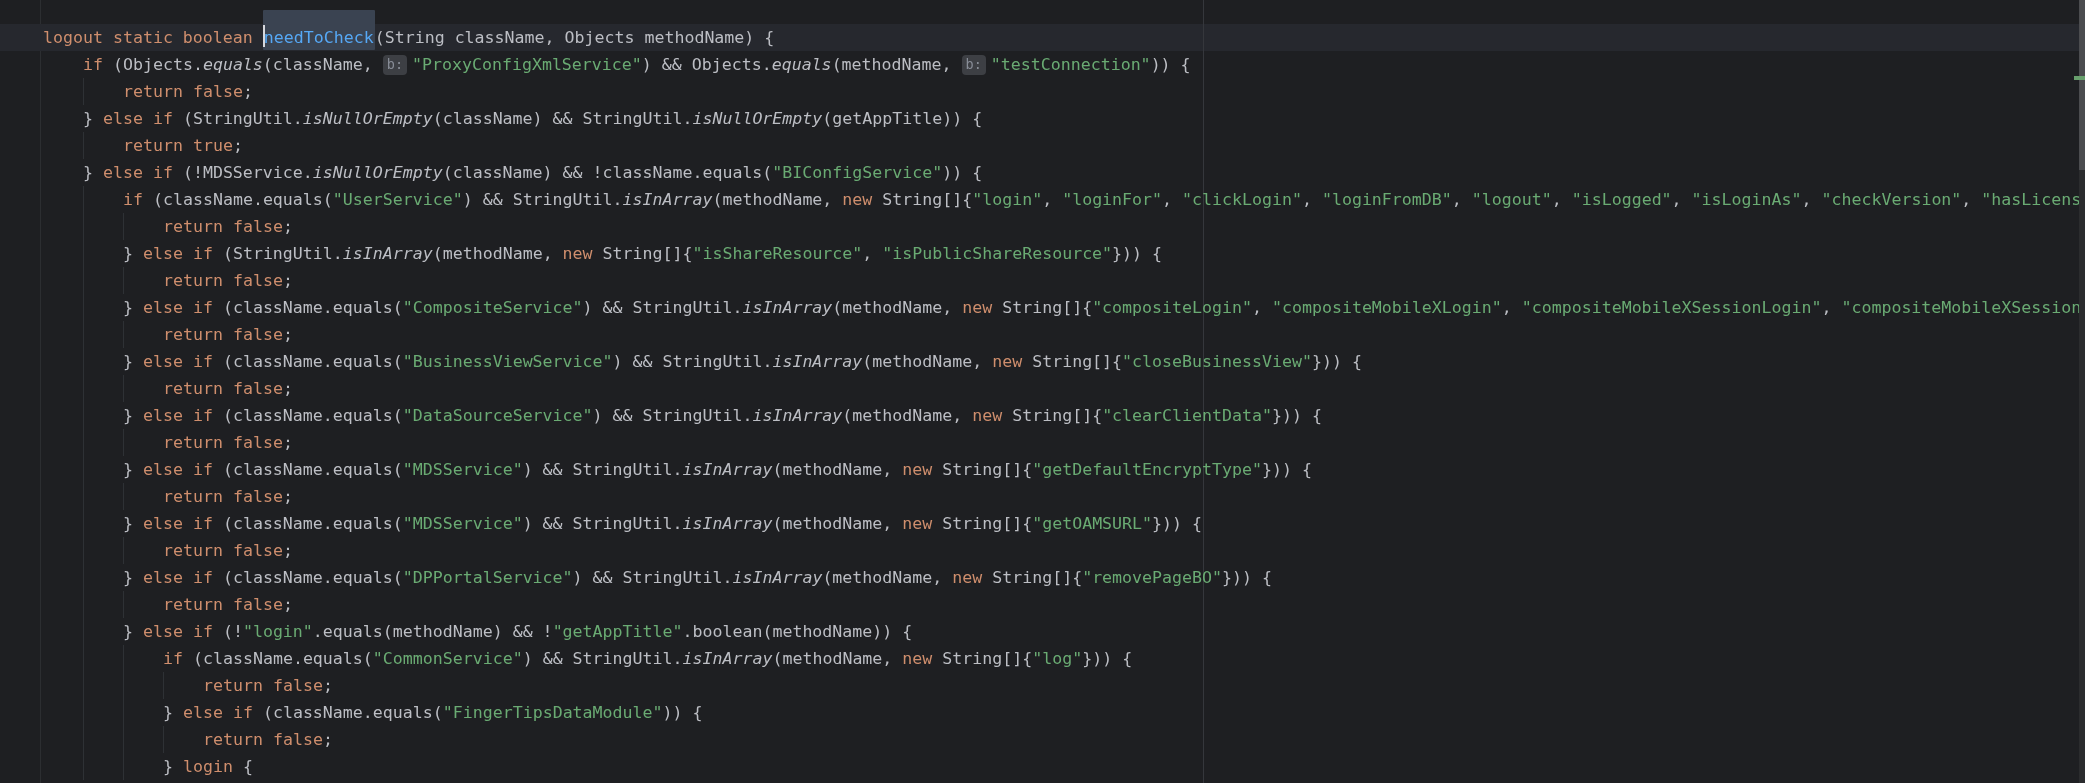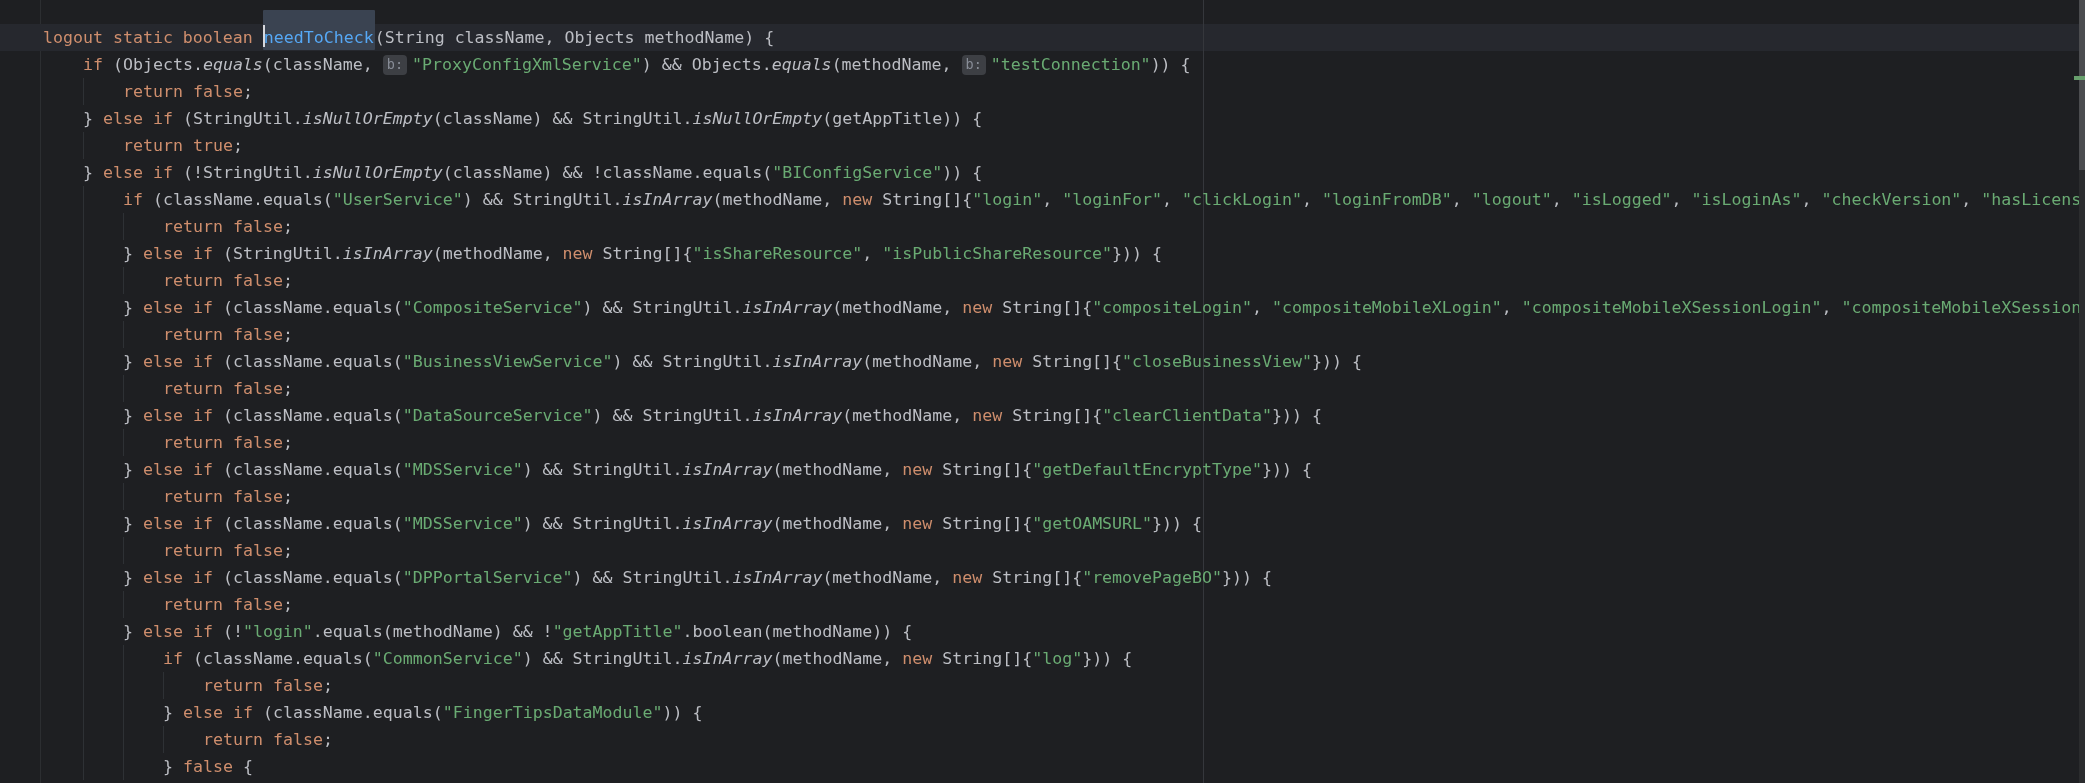--- a/index.html
+++ b/index.html
@@ -50,21 +50,21 @@
 <div id="stage">
   <div id="gutter-border"></div>
   <div id="current-line-bg"></div>
   <div id="margin-guide"></div>
   <div id="code-area">
       <div class="line current"><span class="code" style="margin-left: 43px;"><span class="t-k">logout static boolean </span><span class="caret"></span><span class="t-sel">needToCheck</span><span class="t-d">(String className, Objects methodName) {</span></span></div>
       <div class="line"><span class="code" style="margin-left: 83px;"><span class="t-k">if </span><span class="t-d">(Objects.</span><span class="t-i">equals</span><span class="t-d">(className, </span><span class="t-h">b:</span><span class="t-s">"ProxyConfigXmlService"</span><span class="t-d">) &amp;&amp; Objects.</span><span class="t-i">equals</span><span class="t-d">(methodName, </span><span class="t-h">b:</span><span class="t-s">"testConnection"</span><span class="t-d">)) {</span></span></div>
       <div class="line"><span class="guide" style="left: 82.5px;"></span><span class="code" style="margin-left: 123px;"><span class="t-k">return false</span><span class="t-d">;</span></span></div>
       <div class="line"><span class="code" style="margin-left: 83px;"><span class="t-d">} </span><span class="t-k">else if </span><span class="t-d">(StringUtil.</span><span class="t-i">isNullOrEmpty</span><span class="t-d">(className) &amp;&amp; StringUtil.</span><span class="t-i">isNullOrEmpty</span><span class="t-d">(getAppTitle)) {</span></span></div>
       <div class="line"><span class="guide" style="left: 82.5px;"></span><span class="code" style="margin-left: 123px;"><span class="t-k">return true</span><span class="t-d">;</span></span></div>
-      <div class="line"><span class="code" style="margin-left: 83px;"><span class="t-d">} </span><span class="t-k">else if </span><span class="t-d">(!StringUtil.</span><span class="t-i">isNullOrEmpty</span><span class="t-d">(className) &amp;&amp; !className.equals(</span><span class="t-s">"BIConfigService"</span><span class="t-d">)) {</span></span></div>
+      <div class="line"><span class="code" style="margin-left: 83px;"><span class="t-d">} </span><span class="t-k">else if </span><span class="t-d">(!MDSService.</span><span class="t-i">isNullOrEmpty</span><span class="t-d">(className) &amp;&amp; !className.equals(</span><span class="t-s">"BIConfigService"</span><span class="t-d">)) {</span></span></div>
       <div class="line"><span class="guide" style="left: 82.5px;"></span><span class="code" style="margin-left: 123px;"><span class="t-k">if </span><span class="t-d">(className.equals(</span><span class="t-s">"UserService"</span><span class="t-d">) &amp;&amp; StringUtil.</span><span class="t-i">isInArray</span><span class="t-d">(methodName, </span><span class="t-k">new</span><span class="t-d"> String[]{</span><span class="t-s">"login"</span><span class="t-d">, </span><span class="t-s">"loginFor"</span><span class="t-d">, </span><span class="t-s">"clickLogin"</span><span class="t-d">, </span><span class="t-s">"loginFromDB"</span><span class="t-d">, </span><span class="t-s">"logout"</span><span class="t-d">, </span><span class="t-s">"isLogged"</span><span class="t-d">, </span><span class="t-s">"isLoginAs"</span><span class="t-d">, </span><span class="t-s">"checkVersion"</span><span class="t-d">, </span><span class="t-s">"hasLicens</span></span></div>
       <div class="line"><span class="guide" style="left: 82.5px;"></span><span class="guide" style="left: 122.5px;"></span><span class="code" style="margin-left: 163px;"><span class="t-k">return false</span><span class="t-d">;</span></span></div>
       <div class="line"><span class="guide" style="left: 82.5px;"></span><span class="code" style="margin-left: 123px;"><span class="t-d">} </span><span class="t-k">else if </span><span class="t-d">(StringUtil.</span><span class="t-i">isInArray</span><span class="t-d">(methodName, </span><span class="t-k">new</span><span class="t-d"> String[]{</span><span class="t-s">"isShareResource"</span><span class="t-d">, </span><span class="t-s">"isPublicShareResource"</span><span class="t-d">})) {</span></span></div>
       <div class="line"><span class="guide" style="left: 82.5px;"></span><span class="guide" style="left: 122.5px;"></span><span class="code" style="margin-left: 163px;"><span class="t-k">return false</span><span class="t-d">;</span></span></div>
       <div class="line"><span class="guide" style="left: 82.5px;"></span><span class="code" style="margin-left: 123px;"><span class="t-d">} </span><span class="t-k">else if </span><span class="t-d">(className.equals(</span><span class="t-s">"CompositeService"</span><span class="t-d">) &amp;&amp; StringUtil.</span><span class="t-i">isInArray</span><span class="t-d">(methodName, </span><span class="t-k">new</span><span class="t-d"> String[]{</span><span class="t-s">"compositeLogin"</span><span class="t-d">, </span><span class="t-s">"compositeMobileXLogin"</span><span class="t-d">, </span><span class="t-s">"compositeMobileXSessionLogin"</span><span class="t-d">, </span><span class="t-s">"compositeMobileXSession</span></span></div>
       <div class="line"><span class="guide" style="left: 82.5px;"></span><span class="guide" style="left: 122.5px;"></span><span class="code" style="margin-left: 163px;"><span class="t-k">return false</span><span class="t-d">;</span></span></div>
       <div class="line"><span class="guide" style="left: 82.5px;"></span><span class="code" style="margin-left: 123px;"><span class="t-d">} </span><span class="t-k">else if </span><span class="t-d">(className.equals(</span><span class="t-s">"BusinessViewService"</span><span class="t-d">) &amp;&amp; StringUtil.</span><span class="t-i">isInArray</span><span class="t-d">(methodName, </span><span class="t-k">new</span><span class="t-d"> String[]{</span><span class="t-s">"closeBusinessView"</span><span class="t-d">})) {</span></span></div>
       <div class="line"><span class="guide" style="left: 82.5px;"></span><span class="guide" style="left: 122.5px;"></span><span class="code" style="margin-left: 163px;"><span class="t-k">return false</span><span class="t-d">;</span></span></div>
       <div class="line"><span class="guide" style="left: 82.5px;"></span><span class="code" style="margin-left: 123px;"><span class="t-d">} </span><span class="t-k">else if </span><span class="t-d">(className.equals(</span><span class="t-s">"DataSourceService"</span><span class="t-d">) &amp;&amp; StringUtil.</span><span class="t-i">isInArray</span><span class="t-d">(methodName, </span><span class="t-k">new</span><span class="t-d"> String[]{</span><span class="t-s">"clearClientData"</span><span class="t-d">})) {</span></span></div>
       <div class="line"><span class="guide" style="left: 82.5px;"></span><span class="guide" style="left: 122.5px;"></span><span class="code" style="margin-left: 163px;"><span class="t-k">return false</span><span class="t-d">;</span></span></div>
@@ -72,19 +72,19 @@
       <div class="line"><span class="guide" style="left: 82.5px;"></span><span class="guide" style="left: 122.5px;"></span><span class="code" style="margin-left: 163px;"><span class="t-k">return false</span><span class="t-d">;</span></span></div>
       <div class="line"><span class="guide" style="left: 82.5px;"></span><span class="code" style="margin-left: 123px;"><span class="t-d">} </span><span class="t-k">else if </span><span class="t-d">(className.equals(</span><span class="t-s">"MDSService"</span><span class="t-d">) &amp;&amp; StringUtil.</span><span class="t-i">isInArray</span><span class="t-d">(methodName, </span><span class="t-k">new</span><span class="t-d"> String[]{</span><span class="t-s">"getOAMSURL"</span><span class="t-d">})) {</span></span></div>
       <div class="line"><span class="guide" style="left: 82.5px;"></span><span class="guide" style="left: 122.5px;"></span><span class="code" style="margin-left: 163px;"><span class="t-k">return false</span><span class="t-d">;</span></span></div>
       <div class="line"><span class="guide" style="left: 82.5px;"></span><span class="code" style="margin-left: 123px;"><span class="t-d">} </span><span class="t-k">else if </span><span class="t-d">(className.equals(</span><span class="t-s">"DPPortalService"</span><span class="t-d">) &amp;&amp; StringUtil.</span><span class="t-i">isInArray</span><span class="t-d">(methodName, </span><span class="t-k">new</span><span class="t-d"> String[]{</span><span class="t-s">"removePageBO"</span><span class="t-d">})) {</span></span></div>
       <div class="line"><span class="guide" style="left: 82.5px;"></span><span class="guide" style="left: 122.5px;"></span><span class="code" style="margin-left: 163px;"><span class="t-k">return false</span><span class="t-d">;</span></span></div>
       <div class="line"><span class="guide" style="left: 82.5px;"></span><span class="code" style="margin-left: 123px;"><span class="t-d">} </span><span class="t-k">else if </span><span class="t-d">(!</span><span class="t-s">"login"</span><span class="t-d">.equals(methodName) &amp;&amp; !</span><span class="t-s">"getAppTitle"</span><span class="t-d">.boolean(methodName)) {</span></span></div>
       <div class="line"><span class="guide" style="left: 82.5px;"></span><span class="guide" style="left: 122.5px;"></span><span class="code" style="margin-left: 163px;"><span class="t-k">if </span><span class="t-d">(className.equals(</span><span class="t-s">"CommonService"</span><span class="t-d">) &amp;&amp; StringUtil.</span><span class="t-i">isInArray</span><span class="t-d">(methodName, </span><span class="t-k">new</span><span class="t-d"> String[]{</span><span class="t-s">"log"</span><span class="t-d">})) {</span></span></div>
       <div class="line"><span class="guide" style="left: 82.5px;"></span><span class="guide" style="left: 122.5px;"></span><span class="guide" style="left: 162.5px;"></span><span class="code" style="margin-left: 203px;"><span class="t-k">return false</span><span class="t-d">;</span></span></div>
       <div class="line"><span class="guide" style="left: 82.5px;"></span><span class="guide" style="left: 122.5px;"></span><span class="code" style="margin-left: 163px;"><span class="t-d">} </span><span class="t-k">else if </span><span class="t-d">(className.equals(</span><span class="t-s">"FingerTipsDataModule"</span><span class="t-d">)) {</span></span></div>
       <div class="line"><span class="guide" style="left: 82.5px;"></span><span class="guide" style="left: 122.5px;"></span><span class="guide" style="left: 162.5px;"></span><span class="code" style="margin-left: 203px;"><span class="t-k">return false</span><span class="t-d">;</span></span></div>
-      <div class="line"><span class="guide" style="left: 82.5px;"></span><span class="guide" style="left: 122.5px;"></span><span class="code" style="margin-left: 163px;"><span class="t-d">} </span><span class="t-k">false </span><span class="t-d">{</span></span></div>
+      <div class="line"><span class="guide" style="left: 82.5px;"></span><span class="guide" style="left: 122.5px;"></span><span class="code" style="margin-left: 163px;"><span class="t-d">} </span><span class="t-k">login </span><span class="t-d">{</span></span></div>
     </div>
   <div id="scrollbar">
     <div id="scroll-thumb"></div>
   </div>
   <div id="stripe-mark"></div>
 </div>
 
 </body></html>

